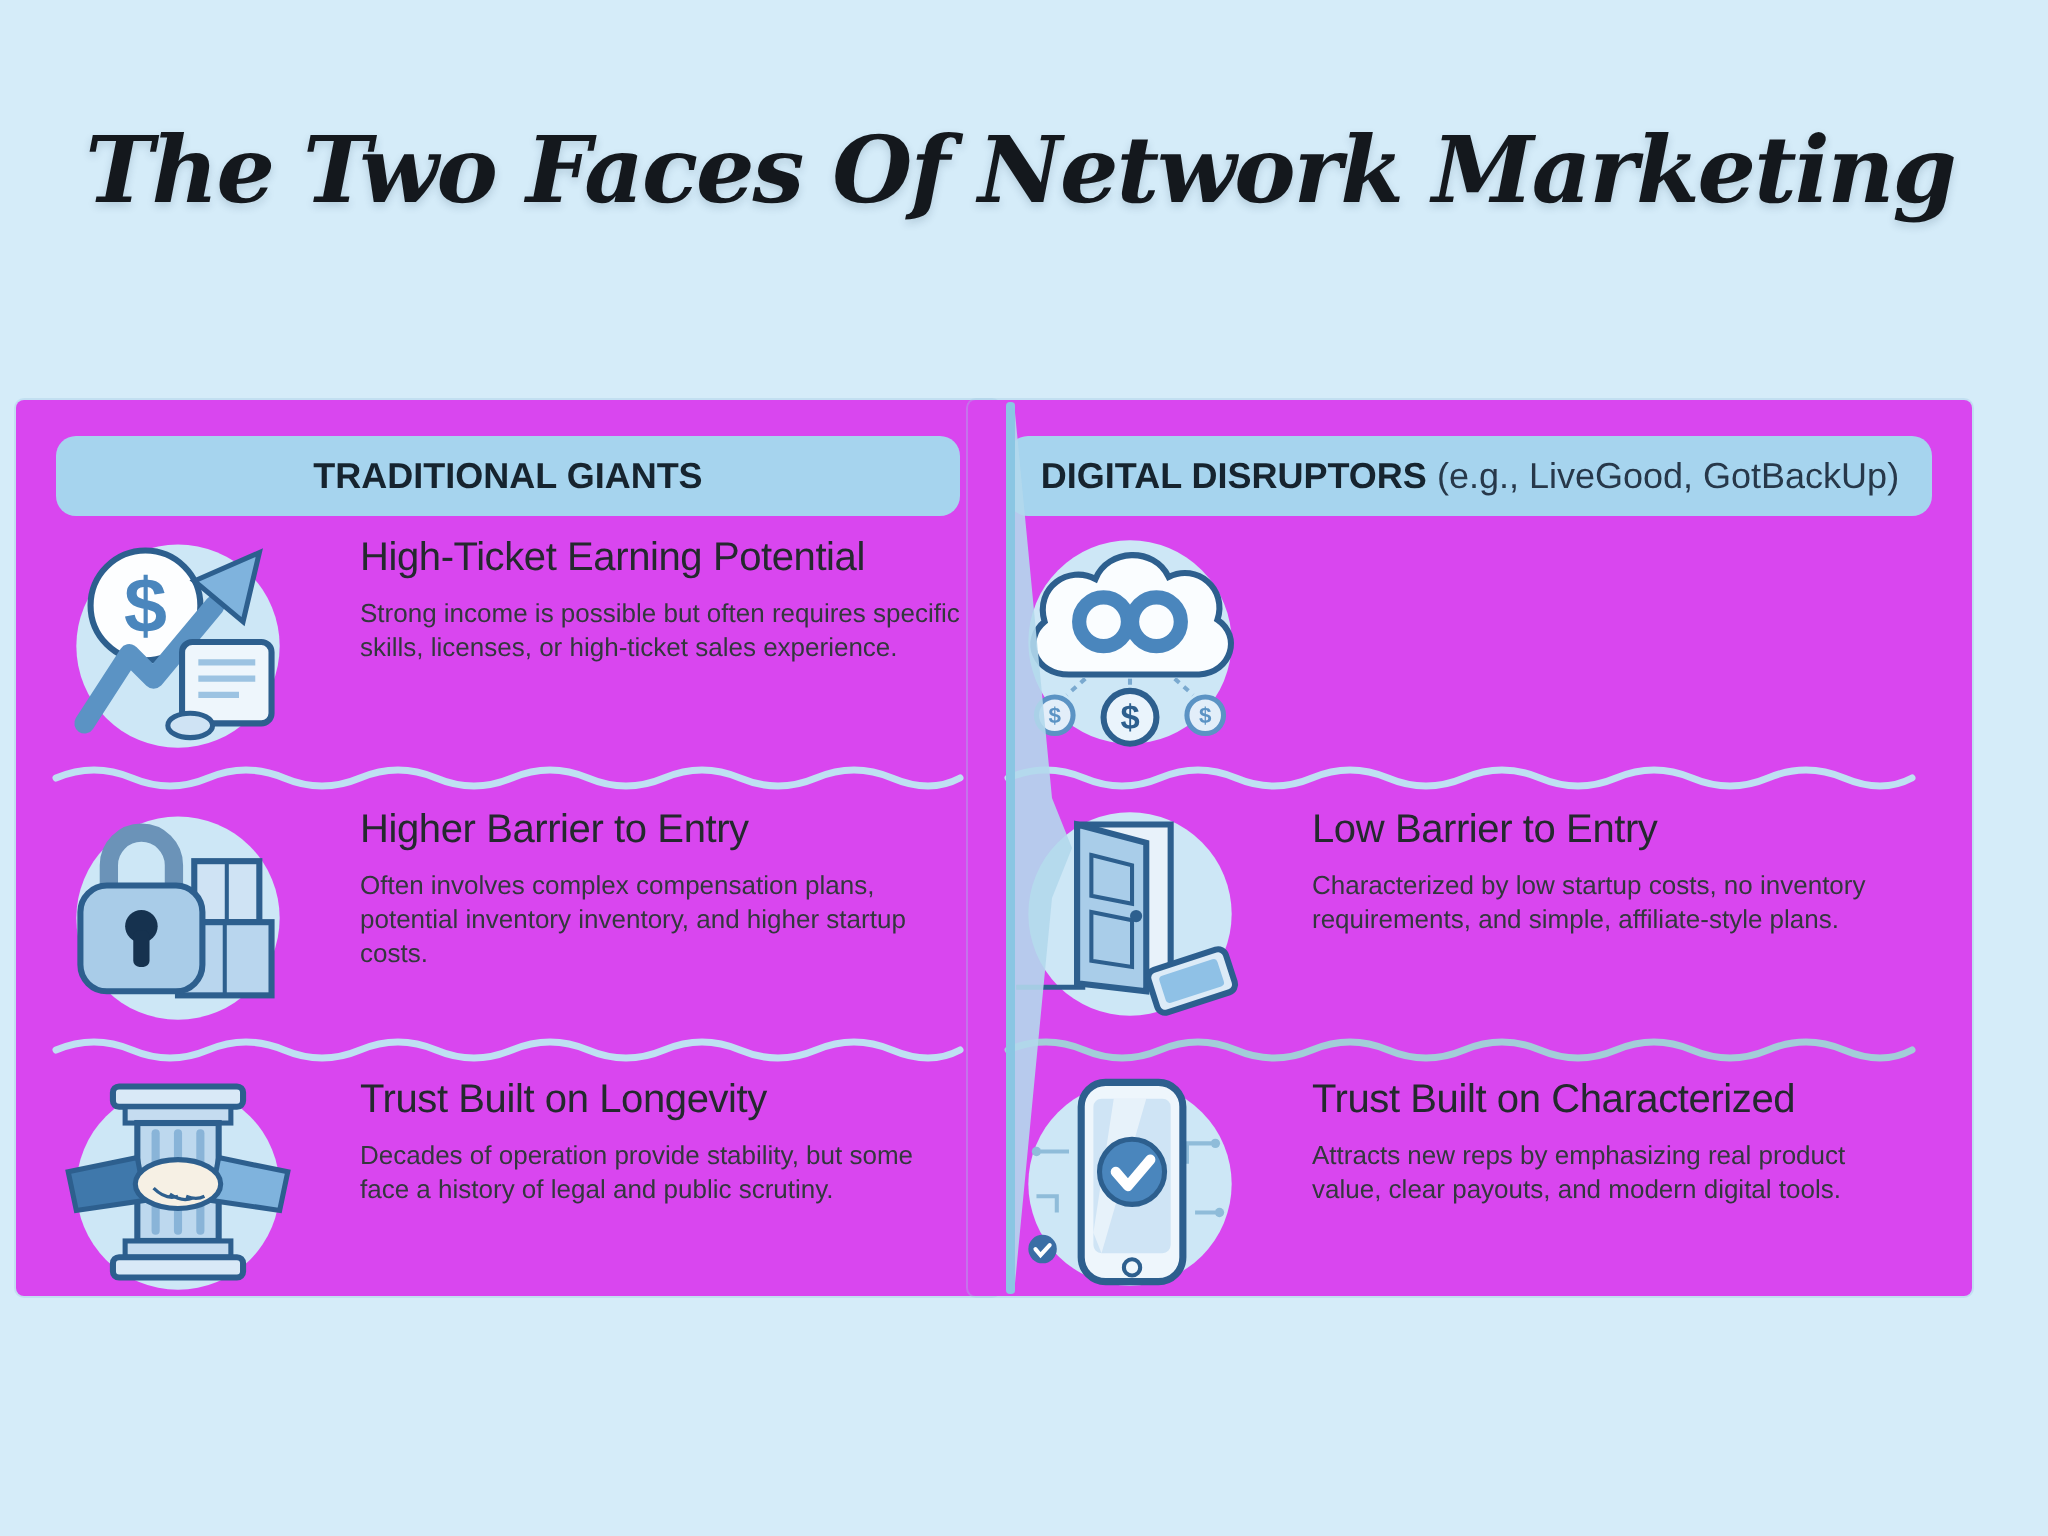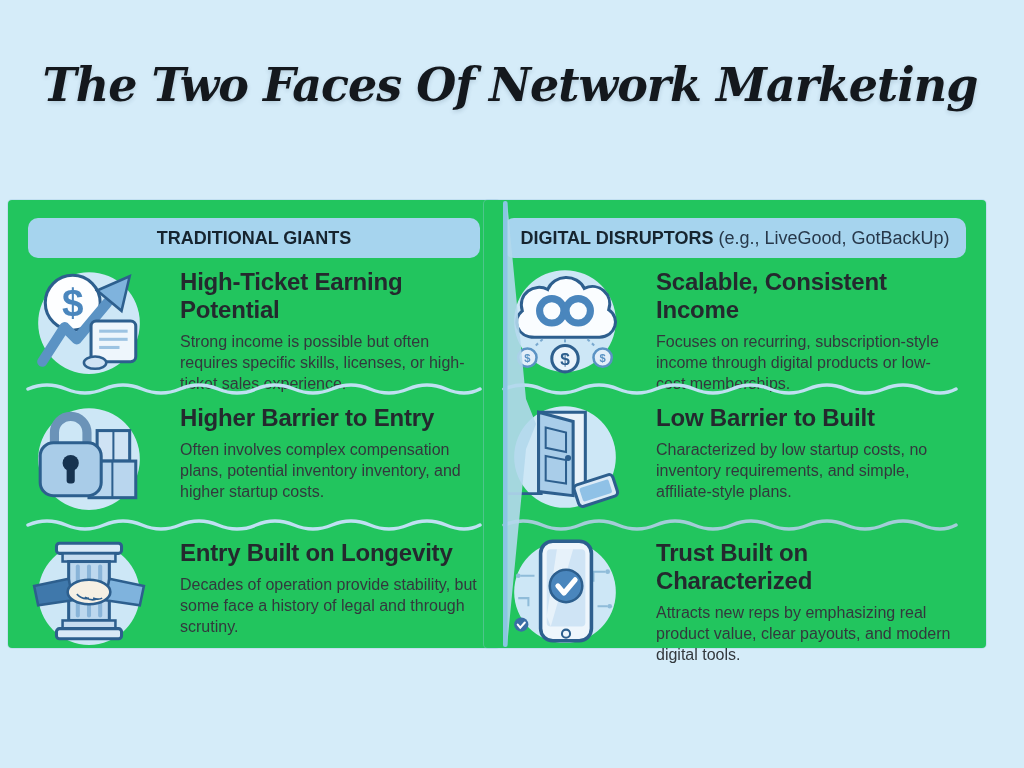--- a/index.html
+++ b/index.html
@@ -16,21 +16,21 @@
     text-align:center;
     font-family:"DejaVu Serif", serif;
     font-style:italic;font-weight:700;
     font-size:46px;letter-spacing:-1px;
     color:#14181d;
     text-shadow:0 2px 4px rgba(30,60,90,.18);
   }
 
   .panel{
     position:absolute;top:200px;height:448px;
-    background:#22c55e;border-radius:4px;
+    background:#d946ef;border-radius:4px;
     box-shadow:0 0 0 1px rgba(160,200,225,.35);
   }
   .panel.left{left:8px;width:492px;}
   .panel.right{left:484px;width:502px;}
 
   .pill{
     position:absolute;top:18px;left:20px;right:20px;height:40px;
     background:#a6d4ee;border-radius:10px;
     display:flex;align-items:center;justify-content:center;
     font-size:18px;color:#1c2b3a;white-space:pre;
@@ -47,25 +47,25 @@
 
   .icon-box{
     position:absolute;left:20px;top:2px;width:122px;height:112px;
   }
   .icon-box svg{width:100%;height:100%;}
 
   .row-text{
     position:absolute;left:172px;top:6px;width:300px;
   }
   .row-heading{
-    font-size:24px;font-weight:700;color:#24292e;
+    font-size:20px;font-weight:400;color:#24292e;
     margin:0 0 7px 0;letter-spacing:-.2px;
   }
   .row-body{
-    font-size:16px;line-height:1.32;color:#33383d;margin:0;
+    font-size:13px;line-height:1.32;color:#33383d;margin:0;
   }
 
   .wave{
     position:absolute;left:16px;width:460px;height:18px;
   }
   .wave.w1{top:180px;}
   .wave.w2{top:316px;}
 
   .divider{
     position:absolute;left:502px;top:201px;width:38px;height:446px;
@@ -143,22 +143,22 @@
           <line x1="71" y1="31" x2="71" y2="79" stroke="#89b4d8" stroke-width="4" stroke-linecap="round"></line>
           <rect x="34" y="84" width="52" height="8" fill="#c5dcf0" stroke="#2d5f8e" stroke-width="2.5"></rect>
           <rect x="28" y="92" width="64" height="10" rx="3" fill="#d9e9f7" stroke="#2d5f8e" stroke-width="3"></rect>
           <polygon points="6,50 40,43 44,64 10,69" fill="#3f78ab" stroke="#2d5f8e" stroke-width="2.5"></polygon>
           <polygon points="114,50 80,43 76,64 110,69" fill="#7fb3dd" stroke="#2d5f8e" stroke-width="2.5"></polygon>
           <ellipse cx="60" cy="56" rx="21" ry="12" fill="#f6f0e4" stroke="#2d5f8e" stroke-width="2.5"></ellipse>
           <path d="M48,58 q6,6 12,4 M56,61 q6,4 11,2 M64,62 q5,2 9,0" fill="none" stroke="#2d5f8e" stroke-width="1.6"></path>
         </svg>
       </div>
       <div class="row-text">
-        <p class="row-heading">Entry Built on Longevity</p>
-        <p class="row-body">Decades of operation provide stability, but some face a history of legal and through scrutiny.</p>
+        <p class="row-heading">Trust Built on Longevity</p>
+        <p class="row-body">Decades of operation provide stability, but some face a history of legal and public scrutiny.</p>
       </div>
     </div>
   </div>
 
   <svg class="divider" viewBox="0 0 38 446">
     <polygon points="5,0 24,198 34,223 24,248 5,446" fill="#b3d8ec" opacity="0.9"></polygon>
     <rect x="1" y="0" width="4.5" height="446" rx="2" fill="#8ac6e3"></rect>
   </svg>
 
   <div class="panel right">
@@ -175,24 +175,20 @@
           <path d="M60,74 L60,80" stroke="#7aa9cf" stroke-width="2" stroke-dasharray="3,3"></path>
           <path d="M82,74 L91,82" stroke="#7aa9cf" stroke-width="2" stroke-dasharray="3,3"></path>
           <circle cx="23" cy="92" r="9" fill="#e2eef9" stroke="#5b93c4" stroke-width="2.5"></circle>
           <text x="23" y="96" font-size="11" font-weight="bold" fill="#5b93c4" text-anchor="middle">$</text>
           <circle cx="60" cy="93" r="13" fill="#eaf4fc" stroke="#2d5f8e" stroke-width="3"></circle>
           <text x="60" y="99" font-size="17" font-weight="bold" fill="#2d5f8e" text-anchor="middle">$</text>
           <circle cx="97" cy="92" r="9" fill="#e2eef9" stroke="#5b93c4" stroke-width="2.5"></circle>
           <text x="97" y="96" font-size="11" font-weight="bold" fill="#5b93c4" text-anchor="middle">$</text>
         </svg>
       </div>
-      <div class="row-text">
-        <p class="row-heading">Scalable, Consistent Income</p>
-        <p class="row-body">Focuses on recurring, subscription-style income through digital products or low-cost memberships.</p>
-      </div>
     </div>
 
     <svg class="wave w1" viewBox="0 0 460 18">
       <path d="M4 9 Q 23 1, 42 9 T 80 9 T 118 9 T 156 9 T 194 9 T 232 9 T 270 9 T 308 9 T 346 9 T 384 9 T 422 9 T 456 9" fill="none" stroke="#bfe0f2" stroke-width="3.5" stroke-linecap="round"></path>
     </svg>
 
     <div class="row r2">
       <div class="icon-box">
         <svg viewBox="0 0 120 110">
           <circle cx="60" cy="56" r="50" fill="#cde7f6"></circle>
@@ -202,21 +198,21 @@
           <polygon points="41,27 61,32 61,51 41,47" fill="none" stroke="#2d5f8e" stroke-width="2"></polygon>
           <polygon points="41,55 61,59 61,82 41,79" fill="none" stroke="#2d5f8e" stroke-width="2"></polygon>
           <circle cx="63" cy="57" r="3" fill="#2d5f8e"></circle>
           <g transform="rotate(-18 90 88)">
             <rect x="70" y="78" width="40" height="22" rx="4" fill="#dcebf7" stroke="#2d5f8e" stroke-width="3"></rect>
             <rect x="75" y="82" width="30" height="14" rx="2" fill="#8fc1e6"></rect>
           </g>
         </svg>
       </div>
       <div class="row-text">
-        <p class="row-heading">Low Barrier to Built</p>
+        <p class="row-heading">Low Barrier to Entry</p>
         <p class="row-body">Characterized by low startup costs, no inventory requirements, and simple, affiliate-style plans.</p>
       </div>
     </div>
 
     <svg class="wave w2" viewBox="0 0 460 18">
       <path d="M4 9 Q 23 1, 42 9 T 80 9 T 118 9 T 156 9 T 194 9 T 232 9 T 270 9 T 308 9 T 346 9 T 384 9 T 422 9 T 456 9" fill="none" stroke="#a3cdd8" stroke-width="3.5" stroke-linecap="round"></path>
     </svg>
 
     <div class="row r3">
       <div class="icon-box">

